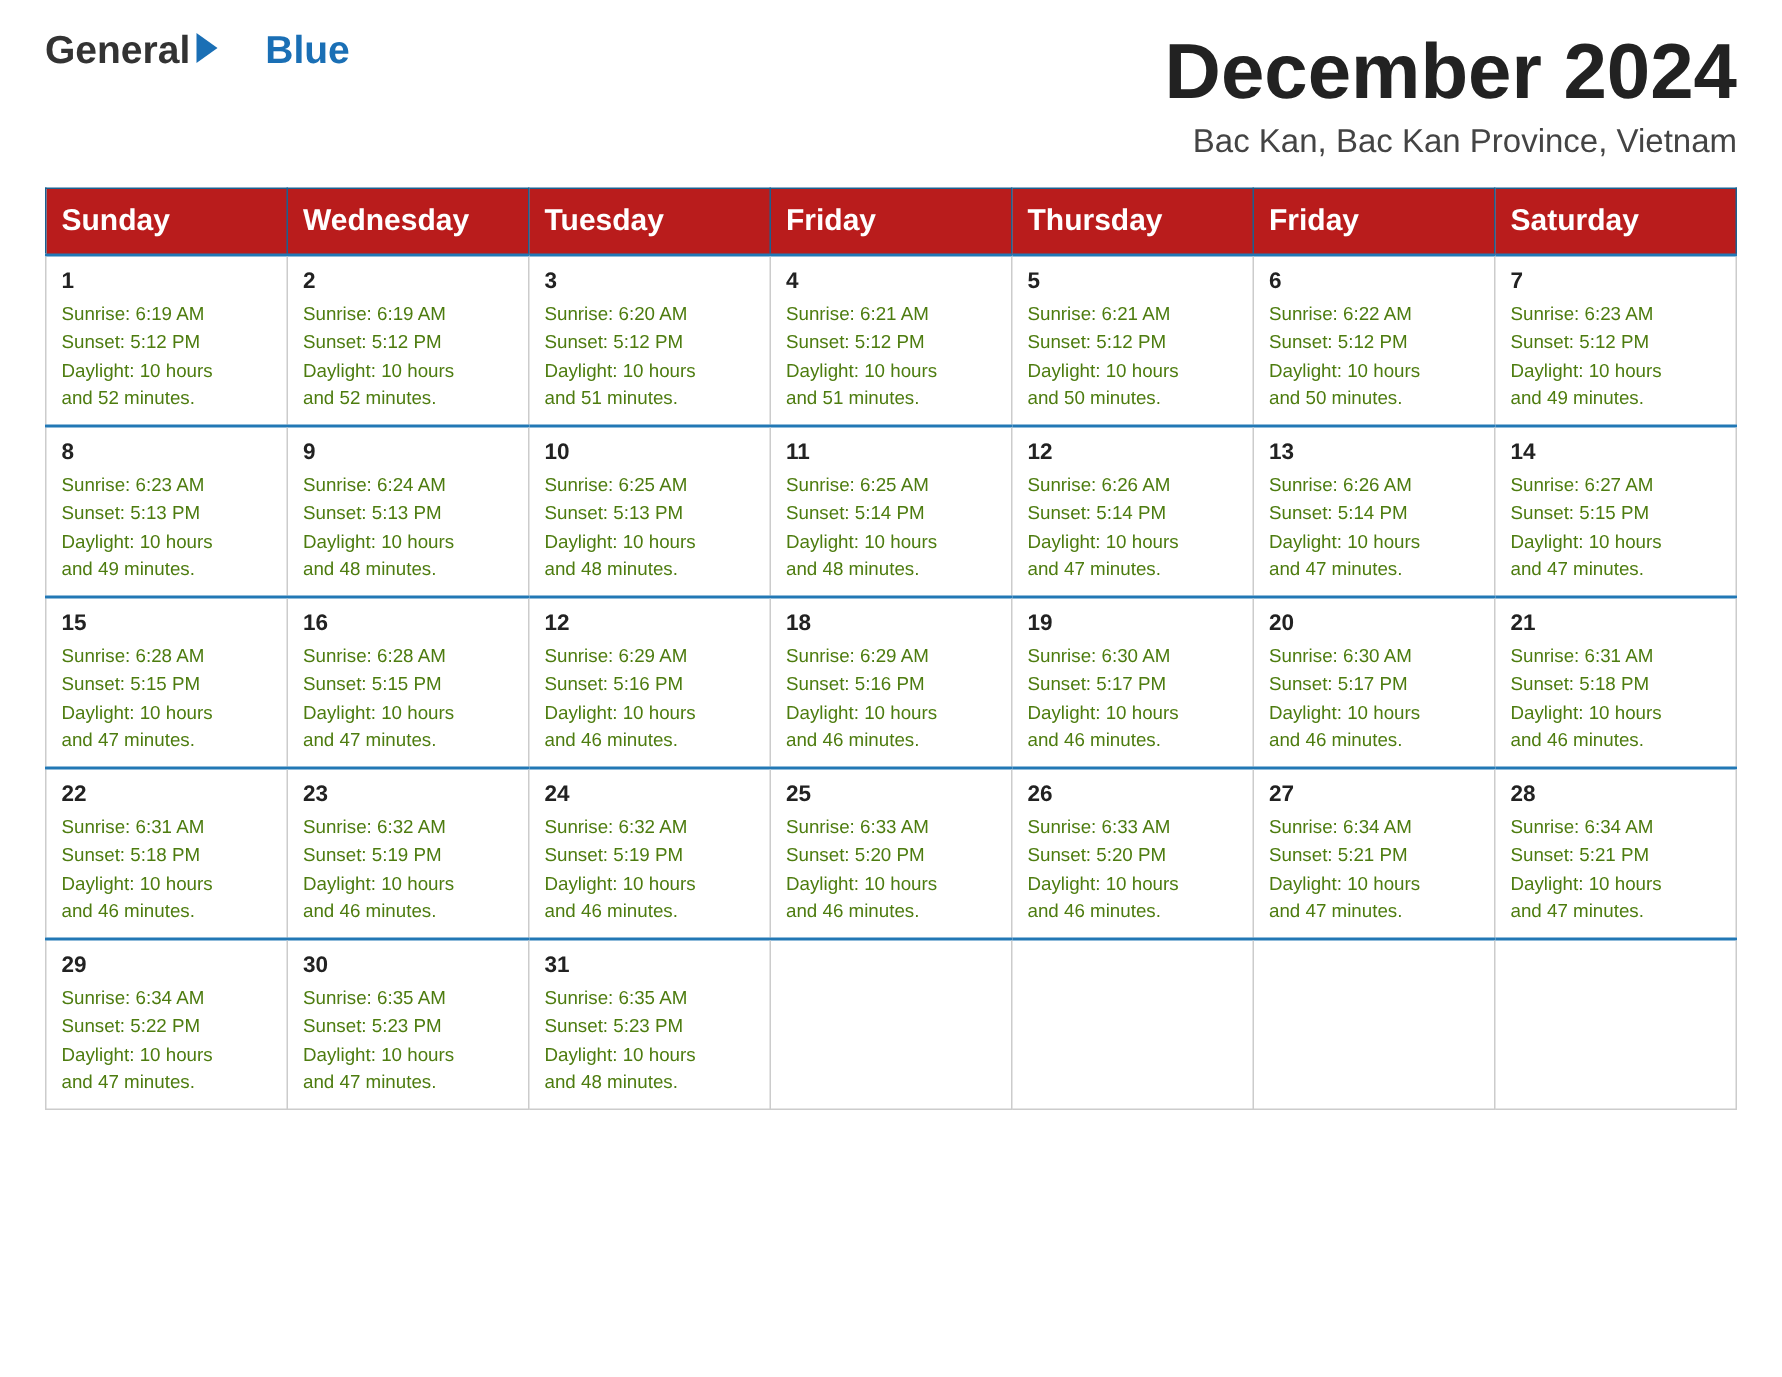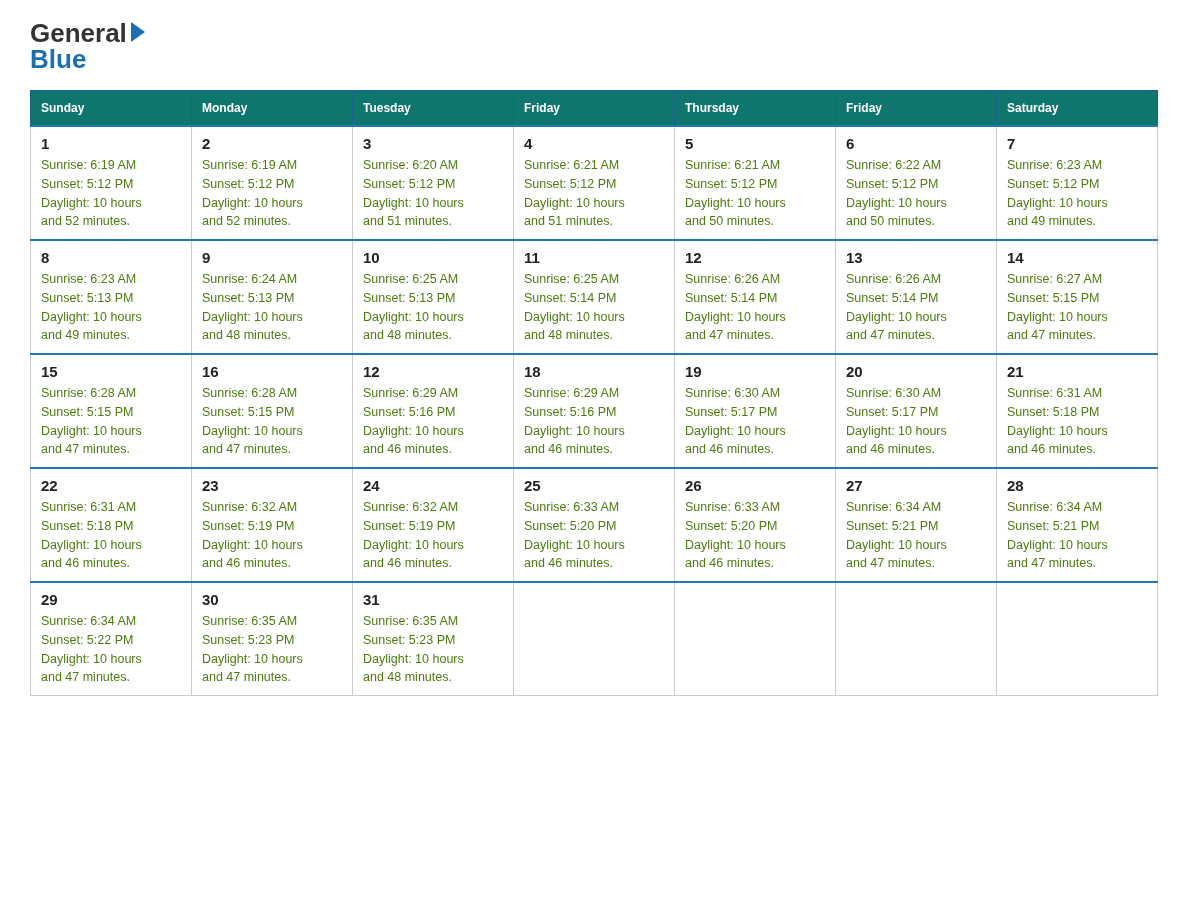--- a/index.html
+++ b/index.html
@@ -11,22 +11,23 @@
       padding: 20px 30px;
     }
     .header-area {
       display: flex;
       justify-content: space-between;
       align-items: flex-start;
       margin-bottom: 18px;
     }
     .logo {
       display: flex;
-      flex-direction: column;
+      flex-direction: row;
       align-items: flex-start;
+      gap: 32px;
     }
     .logo-general {
       font-size: 26px;
       font-weight: bold;
       color: #333;
       line-height: 1;
     }
     .logo-blue {
       font-size: 26px;
       font-weight: bold;
@@ -58,23 +59,23 @@
       font-size: 22px;
       color: #444;
       margin-top: 4px;
     }
     .calendar-table {
       width: 100%;
       border-collapse: collapse;
       border: 1px solid #aaa;
     }
     .calendar-table th {
-      background-color: #0f766e;
+      background-color: #b91c1c;
       color: #fff;
-      font-size: 12px;
+      font-size: 20px;
       font-weight: bold;
       padding: 10px 10px;
       text-align: left;
       border: 1px solid #1a6090;
     }
     .calendar-table td {
       vertical-align: top;
       padding: 8px 10px;
       border: 1px solid #ccc;
       width: 14.28%;
@@ -102,27 +103,31 @@
 <body>
 
 <div class="header-area">
   <div class="logo">
     <div style="display:flex; align-items:center;">
       <span class="logo-general">General</span>
       <div class="logo-triangle"></div>
     </div>
     <span class="logo-blue">Blue</span>
   </div>
+  <div class="title-area">
+    <div class="main-title">December 2024</div>
+    <div class="subtitle">Bac Kan, Bac Kan Province, Vietnam</div>
+  </div>
 </div>
 
 <table class="calendar-table">
   <thead>
     <tr>
     <th>Sunday</th>
-        <th>Monday</th>
+        <th>Wednesday</th>
         <th>Tuesday</th>
         <th>Friday</th>
         <th>Thursday</th>
         <th>Friday</th>
         <th>Saturday</th>
       </tr>
   </thead>
   <tbody id="calendar-body">
   <tr class="week-row">
         <td>

